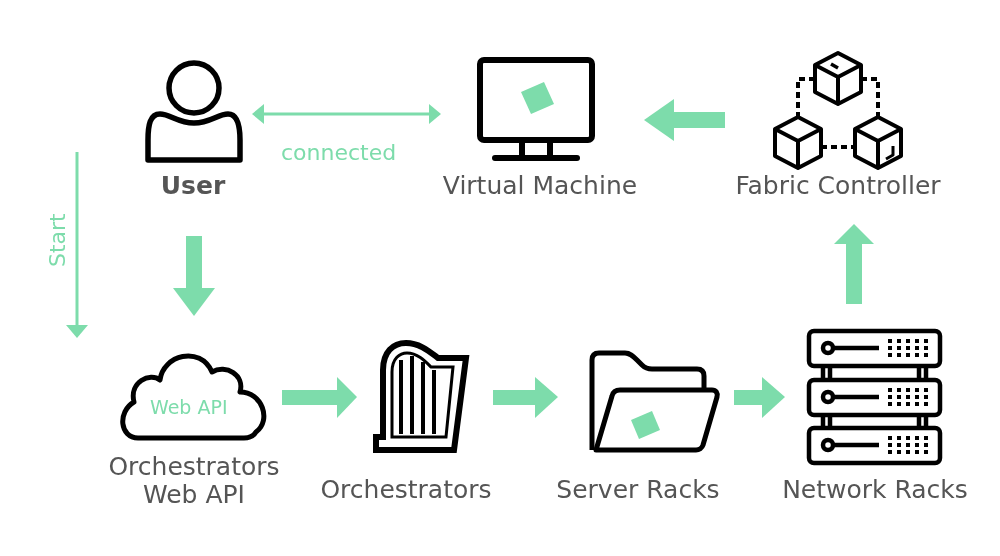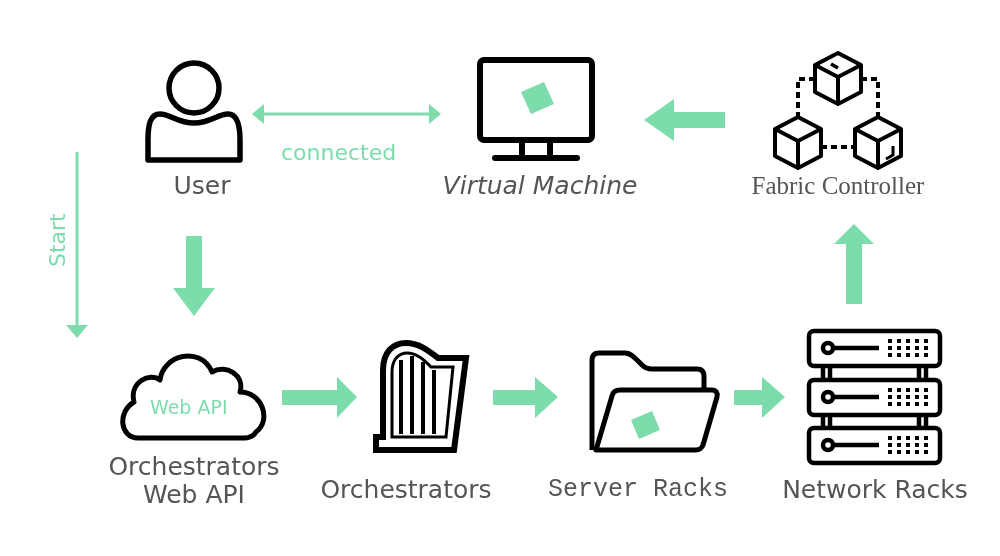--- a/index.html
+++ b/index.html
@@ -169,27 +169,27 @@
         <rect x="924" y="443" width="4" height="4"></rect>
         <rect x="888" y="450" width="4" height="4"></rect>
         <rect x="897" y="450" width="4" height="4"></rect>
         <rect x="906" y="450" width="4" height="4"></rect>
         <rect x="915" y="450" width="4" height="4"></rect>
         <rect x="924" y="450" width="4" height="4"></rect>
       </g>
   </g>
 </svg>
 
-<div class="label" style="left:152px; top:172px; width:100px;">User</div>
-<div class="label" style="left:420px; top:172px; width:240px;font-style:italic;">Virtual Machine</div>
-<div class="label" style="left:718px; top:172px; width:240px;font-family:Liberation Serif, serif;">Fabric Controller</div>
+<div class="label" style="left:143px; top:172px; width:100px;font-weight:bold;">User</div>
+<div class="label" style="left:420px; top:172px; width:240px;">Virtual Machine</div>
+<div class="label" style="left:718px; top:172px; width:240px;">Fabric Controller</div>
 
 <div class="green-text" style="left:281px; top:140px;">connected</div>
 
 <div class="green-text" style="left:57px; top:237px; transform-origin:0 0; transform: rotate(-90deg) translate(-30px, -12px);">Start</div>
 
 <div class="green-text" style="left:150px; top:396px; font-size:19px;">Web API</div>
 
 <div class="label" style="left:94px; top:453px; width:200px;">Orchestrators</div>
 <div class="label" style="left:94px; top:481px; width:200px;">Web API</div>
 <div class="label" style="left:306px; top:476px; width:200px;">Orchestrators</div>
-<div class="label" style="left:540px; top:476px; width:196px;font-family:Liberation Mono, monospace;">Server Racks</div>
+<div class="label" style="left:540px; top:476px; width:196px;">Server Racks</div>
 <div class="label" style="left:765px; top:476px; width:220px;">Network Racks</div>
 
 </body></html>

